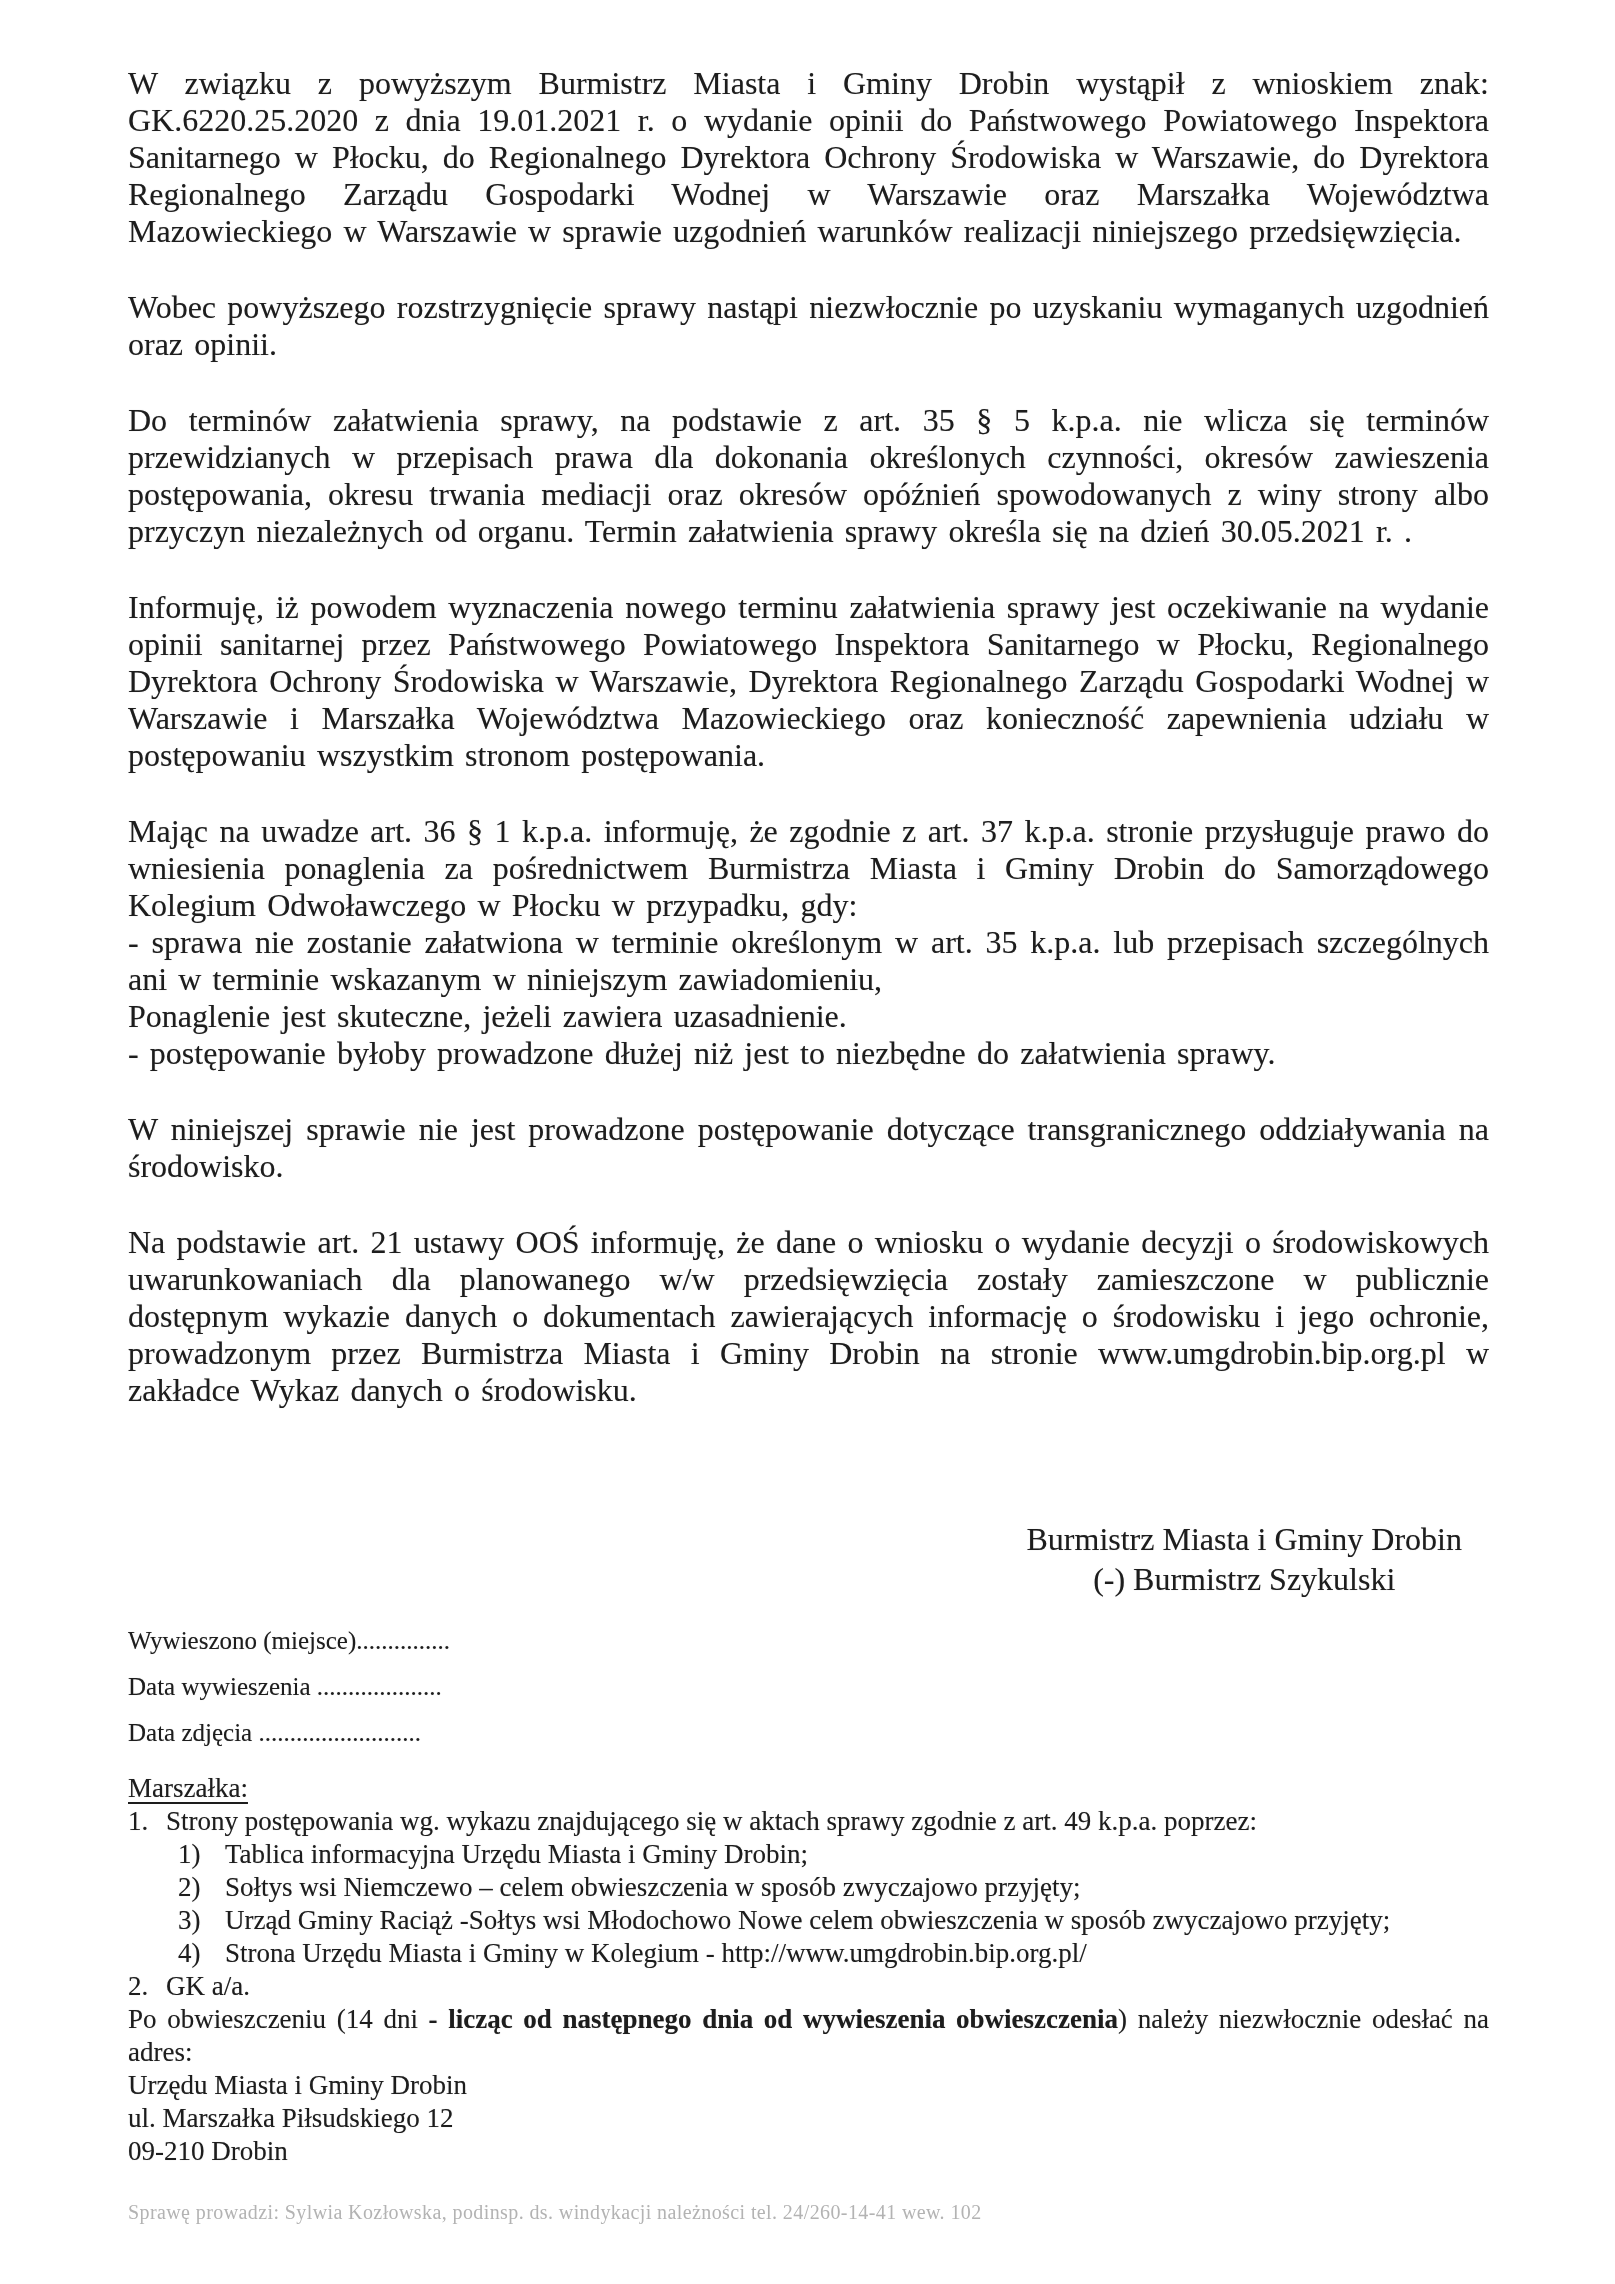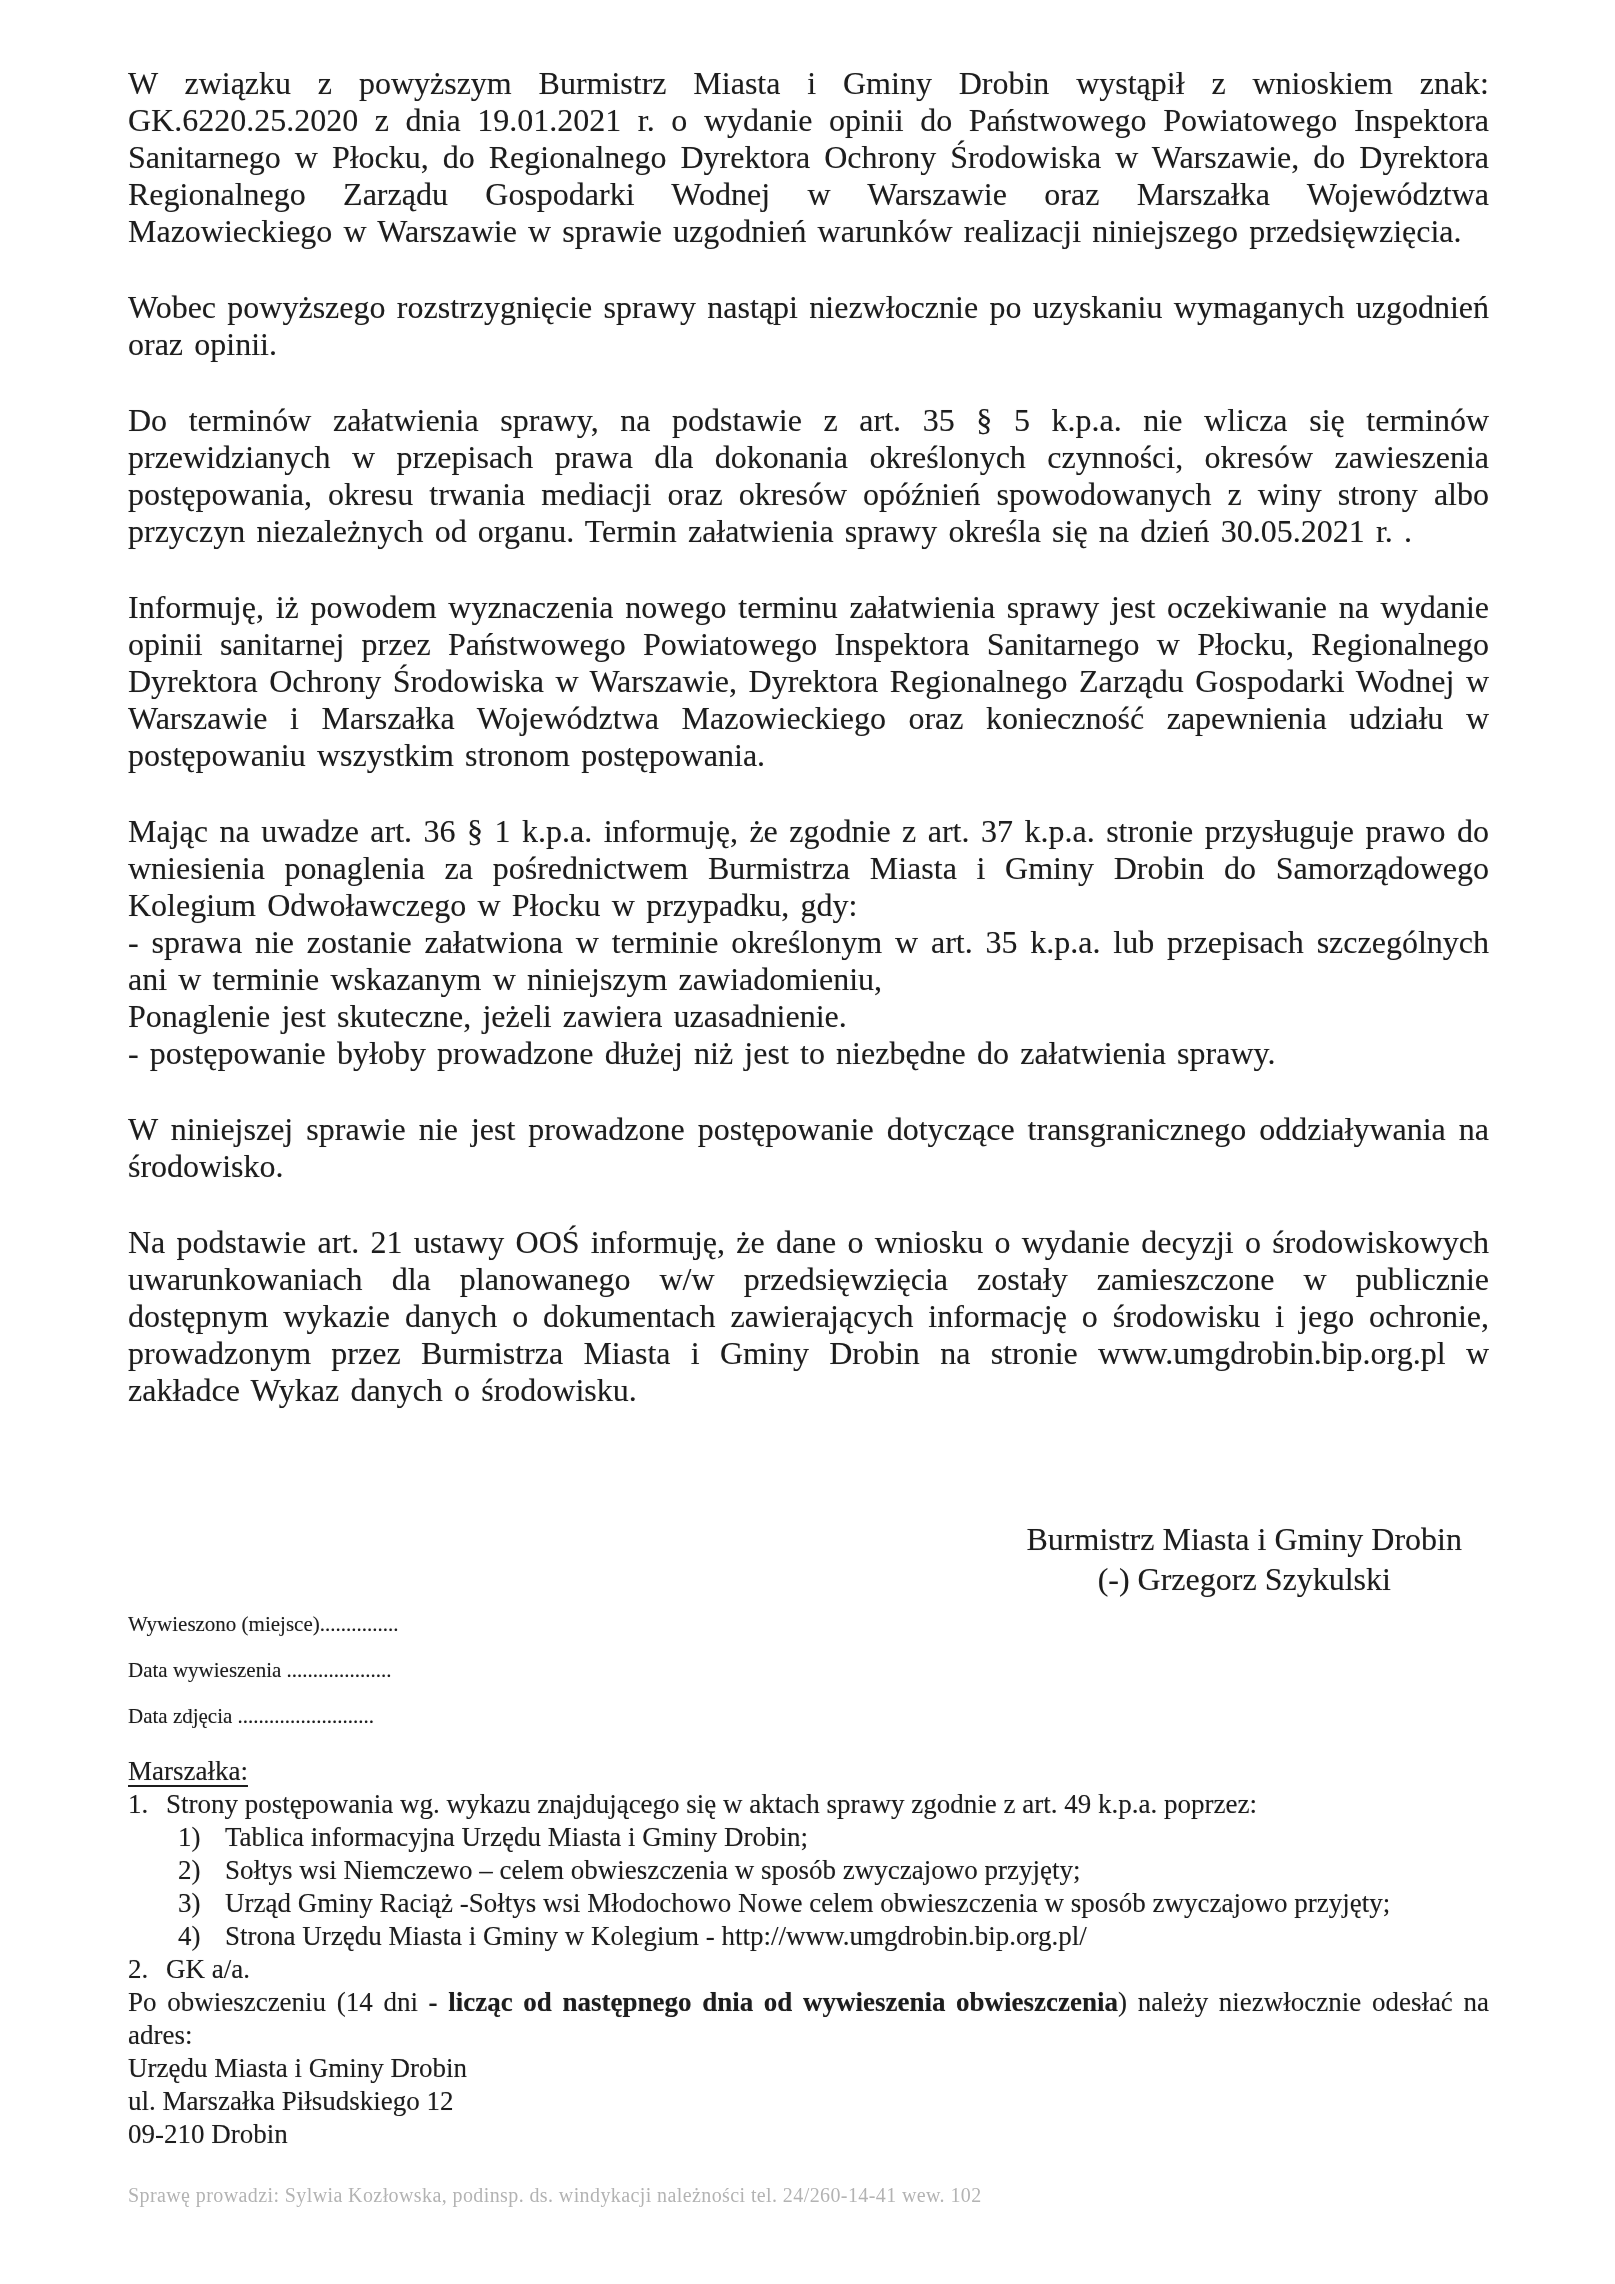--- a/index.html
+++ b/index.html
@@ -37,22 +37,22 @@
     margin: 0 0 39px 0;
   }
   .sig-block {
     width: fit-content;
     margin: 110px 27px 0 auto;
     text-align: center;
     font-size: 32px;
     line-height: 40px;
   }
   .posting {
-    margin-top: 2px;
-    font-size: 21px;
+    margin-top: 19px;
+    font-size: 25px;
     line-height: 46px;
   }
   .recipients {
     margin-top: 15.6px;
     font-size: 27px;
     line-height: 33px;
   }
   .recipients-heading {
     text-decoration: underline;
     text-underline-offset: 4.6px;
@@ -109,21 +109,21 @@
       <div class="para tight">Ponaglenie jest skuteczne, jeżeli zawiera uzasadnienie.</div>
       <div class="para tight">- postępowanie byłoby prowadzone dłużej niż jest to niezbędne do załatwienia sprawy.</div>
     </div>
 
     <div class="para">W niniejszej sprawie nie jest prowadzone postępowanie dotyczące transgranicznego oddziaływania na środowisko.</div>
 
     <div class="para" style="margin-bottom:0;">Na podstawie art. 21 ustawy OOŚ informuję, że dane o wniosku o wydanie decyzji o środowiskowych uwarunkowaniach dla planowanego w/w przedsięwzięcia zostały zamieszczone w publicznie dostępnym wykazie danych o dokumentach zawierających informację o środowisku i jego ochronie, prowadzonym przez Burmistrza Miasta i Gminy Drobin na stronie www.umgdrobin.bip.org.pl w zakładce Wykaz danych o środowisku.</div>
 
     <div class="sig-block">
       <div>Burmistrz Miasta i Gminy Drobin</div>
-      <div>(-) Grzegorz Szykulski</div>
+      <div>(-) Burmistrz Szykulski</div>
     </div>
 
     <div class="posting">
       <div>Wywieszono (miejsce)...............</div>
       <div>Data wywieszenia ....................</div>
       <div>Data zdjęcia ..........................</div>
     </div>
 
     <div class="recipients">
       <div class="recipients-heading">Marszałka:</div>

